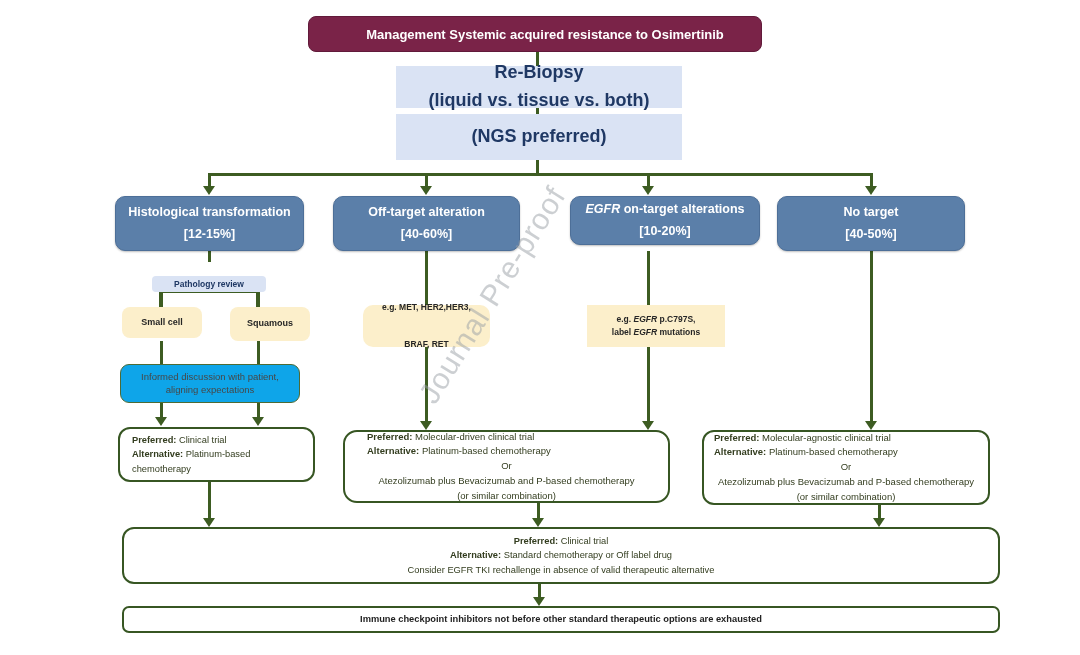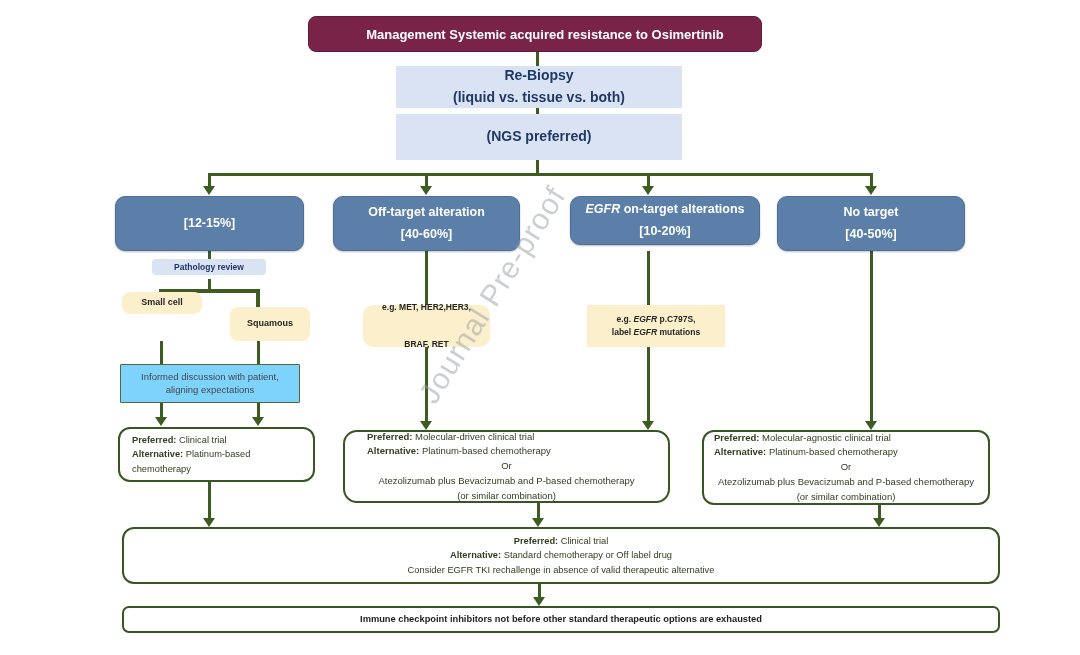--- a/index.html
+++ b/index.html
@@ -4,29 +4,29 @@
 <style>
   html,body { margin:0; padding:0; background:#ffffff; }
   .canvas {
     position:relative; width:1080px; height:655px; background:#ffffff;
     font-family:"Liberation Sans", sans-serif; overflow:hidden;
   }
   .box { position:absolute; box-sizing:border-box; display:flex; flex-direction:column;
          align-items:center; justify-content:center; text-align:center; z-index:2; }
   .maroon { background:#7a2348; border:1.5px solid #611a3a; border-radius:8px;
             color:#ffffff; font-weight:bold; font-size:13px; }
-  .lblue  { background:#dae3f4; color:#1f3864; font-weight:bold; font-size:14px; line-height:1.55; }
+  .lblue  { background:#dae3f4; color:#1f3864; font-weight:bold; font-size:18px; line-height:1.55; }
   .bluebox{ background:#5b7fa9; border:1px solid #4d6f98; border-radius:10px;
             color:#ffffff; font-weight:bold; font-size:12.5px; line-height:1.7;
             box-shadow:0 1px 2px rgba(0,0,0,0.25); }
   .cream  { background:#fcefcb; border-radius:8px; color:#262626; font-weight:bold;
             font-size:9px; line-height:1.5; }
   .whitebox { background:#ffffff; border:2.5px solid #375623; border-radius:12px;
               color:#333d1f; font-size:9.5px; line-height:1.55; }
-  .informed { background:#7dd3fc; border:1.5px solid #4e6b35; border-radius:1px;
+  .informed { background:#0ea5e9; border:1.5px solid #4e6b35; border-radius:9px;
               color:#474747; font-size:9.5px; line-height:1.35; font-weight:normal; }
   .leftalign { align-items:flex-start; text-align:left; }
   .line { position:absolute; background:#3d5c22; z-index:1; }
   .ah   { position:absolute; width:0; height:0; z-index:1;
           border-left:6px solid transparent; border-right:6px solid transparent;
           border-top:9px solid #3d5c22; }
   .wm   { position:absolute; left:368px; top:278px; z-index:5; color:#9aa0a6; opacity:0.5;
           font-size:30px; letter-spacing:1px; transform:rotate(-58deg); white-space:nowrap;
           pointer-events:none; }
   b.lab { font-weight:bold; }
@@ -85,43 +85,44 @@
   <div class="box lblue" style="left:396px;top:66px;width:286px;height:42px;">
     <span>Re-Biopsy</span>
     <span>(liquid vs. tissue vs. both)</span>
   </div>
 
   <div class="box lblue" style="left:396px;top:114px;width:286px;height:46px;">
     <span>(NGS preferred)</span>
   </div>
 
   <div class="box bluebox" style="left:115px;top:196px;width:189px;height:55px;">
+    <span>Histological transformation</span>
     <span>[12-15%]</span>
   </div>
 
   <div class="box bluebox" style="left:333px;top:196px;width:187px;height:55px;">
     <span>Off-target alteration</span>
     <span>[40-60%]</span>
   </div>
 
   <div class="box bluebox" style="left:570px;top:196px;width:190px;height:49px;">
     <span><i>EGFR</i><span> on-target alterations</span></span>
     <span>[10-20%]</span>
   </div>
 
   <div class="box bluebox" style="left:777px;top:196px;width:188px;height:55px;">
     <span>No target</span>
     <span>[40-50%]</span>
   </div>
 
-  <div class="box lblue" style="left:152px;top:259px;width:114px;height:16px;font-size:8.5px;border-radius:4px;line-height:1;">
+  <div class="box lblue" style="left:152px;top:276px;width:114px;height:16px;font-size:8.5px;border-radius:4px;line-height:1;">
     <span>Pathology review</span>
   </div>
 
-  <div class="box cream" style="left:122px;top:292px;width:80px;height:22px;">
+  <div class="box cream" style="left:122px;top:307px;width:80px;height:31px;">
     <span>Small cell</span>
   </div>
 
   <div class="box cream" style="left:218px;top:307px;width:80px;height:34px;margin-left:12px;">
     <span>Squamous</span>
   </div>
 
   <div class="box cream" style="left:363px;top:305px;width:127px;height:42px;border-radius:10px;font-size:8.5px;gap:24px;">
     <span>e.g. MET, HER2,HER3,</span>
     <span>BRAF, RET</span>

